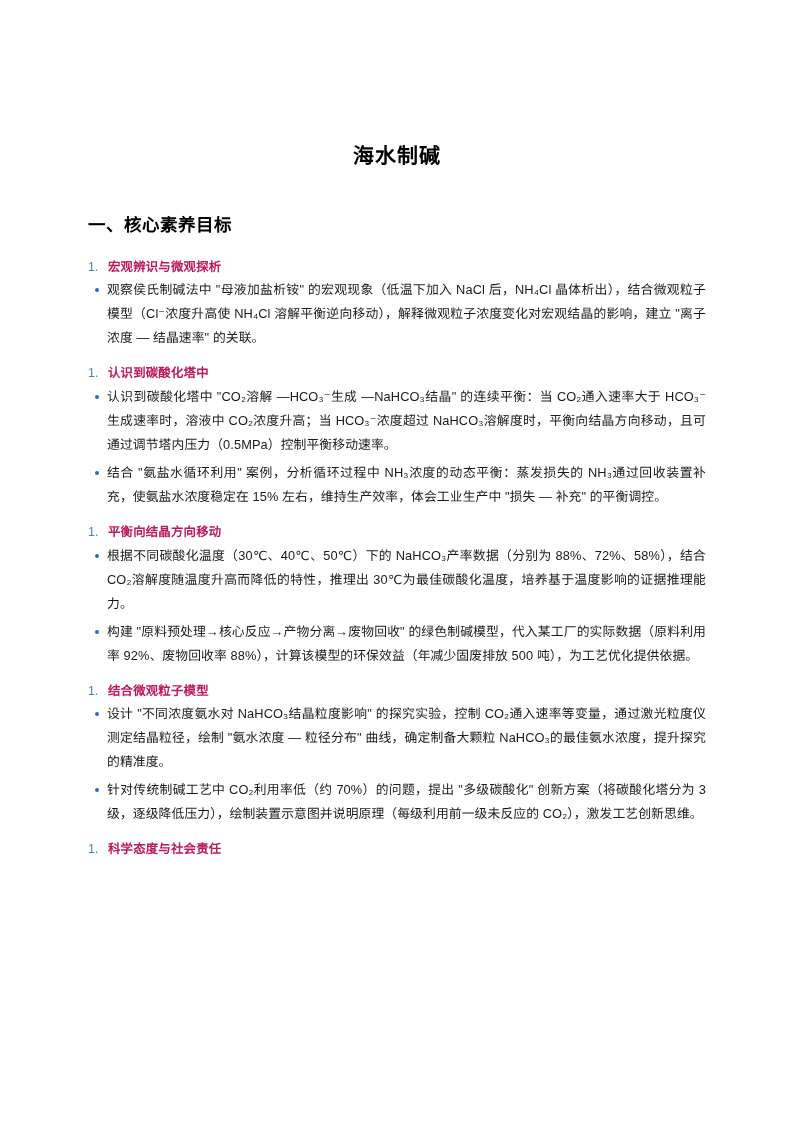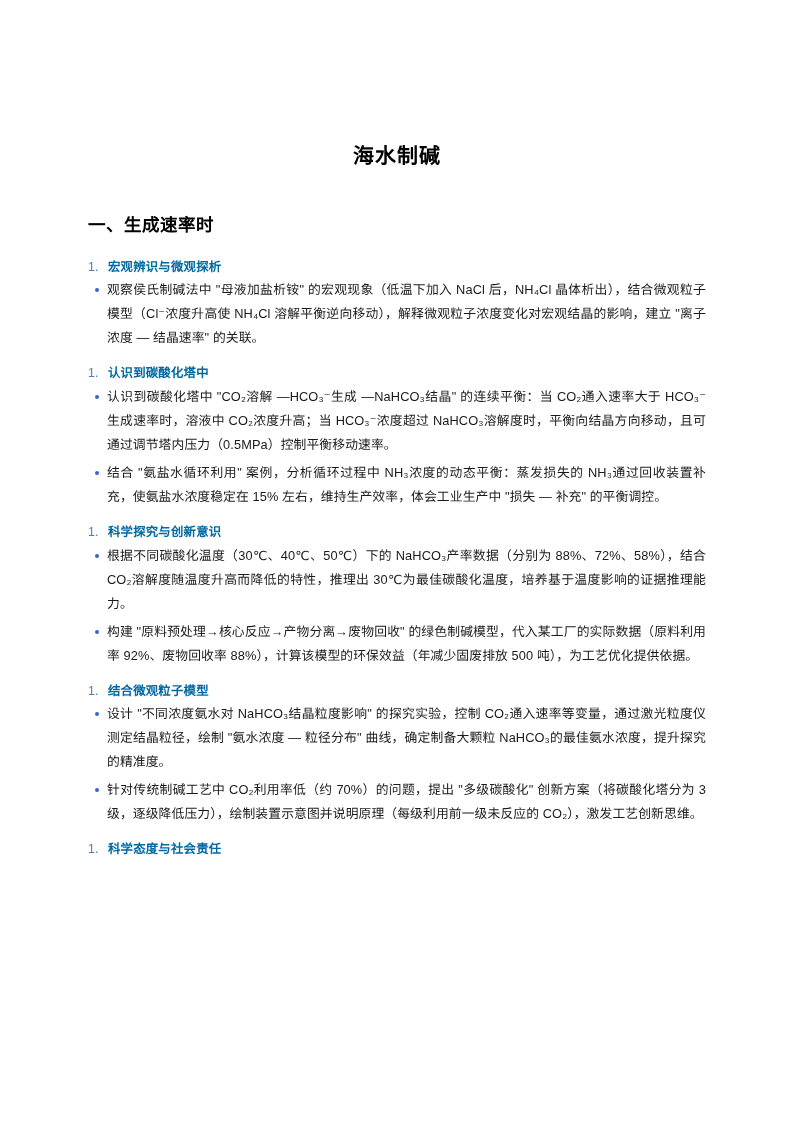--- a/index.html
+++ b/index.html
@@ -73,21 +73,21 @@
   }
   .group-num {
     color: #4a7ebb;
     font-weight: normal;
     width: 20px;
     flex: 0 0 20px;
     text-align: left;
     font-size: 12.4px;
   }
   .group-title {
-    color: #0369a1;
+    color: #be185d;
     letter-spacing: 0.2px;
   }
 
   
   .bullet-list {
     margin: 0;
     padding: 0;
     list-style: none;
   }
   .bullet-item {
@@ -126,21 +126,21 @@
   }
 </style>
 </head>
 <body>
 
 <div class="page">
   <div class="content">
 
     <h1 class="doc-title">海水制碱</h1>
 
-    <h2 class="section-heading">一、生成速率时</h2>
+    <h2 class="section-heading">一、核心素养目标</h2>
 
     <div id="groups">
         <div class="group">
           <div class="group-heading">
             <span class="group-num">1.</span>
             <span class="group-title">宏观辨识与微观探析</span>
           </div>
           <ul class="bullet-list">
             <li class="bullet-item">
               <span class="bullet-dot"></span>
@@ -160,21 +160,21 @@
             </li>
             <li class="bullet-item">
               <span class="bullet-dot"></span>
               <span class="bullet-text">结合 "氨盐水循环利用" 案例，分析循环过程中 NH₃浓度的动态平衡：蒸发损失的 NH₃通过回收装置补充，使氨盐水浓度稳定在 15% 左右，维持生产效率，体会工业生产中 "损失 — 补充" 的平衡调控。</span>
             </li>
           </ul>
         </div>
         <div class="group">
           <div class="group-heading">
             <span class="group-num">1.</span>
-            <span class="group-title">科学探究与创新意识</span>
+            <span class="group-title">平衡向结晶方向移动</span>
           </div>
           <ul class="bullet-list">
             <li class="bullet-item">
               <span class="bullet-dot"></span>
               <span class="bullet-text">根据不同碳酸化温度（30℃、40℃、50℃）下的 NaHCO₃产率数据（分别为 88%、72%、58%），结合 CO₂溶解度随温度升高而降低的特性，推理出 30℃为最佳碳酸化温度，培养基于温度影响的证据推理能力。</span>
             </li>
             <li class="bullet-item">
               <span class="bullet-dot"></span>
               <span class="bullet-text">构建 "原料预处理→核心反应→产物分离→废物回收" 的绿色制碱模型，代入某工厂的实际数据（原料利用率 92%、废物回收率 88%），计算该模型的环保效益（年减少固废排放 500 吨），为工艺优化提供依据。</span>
             </li>

